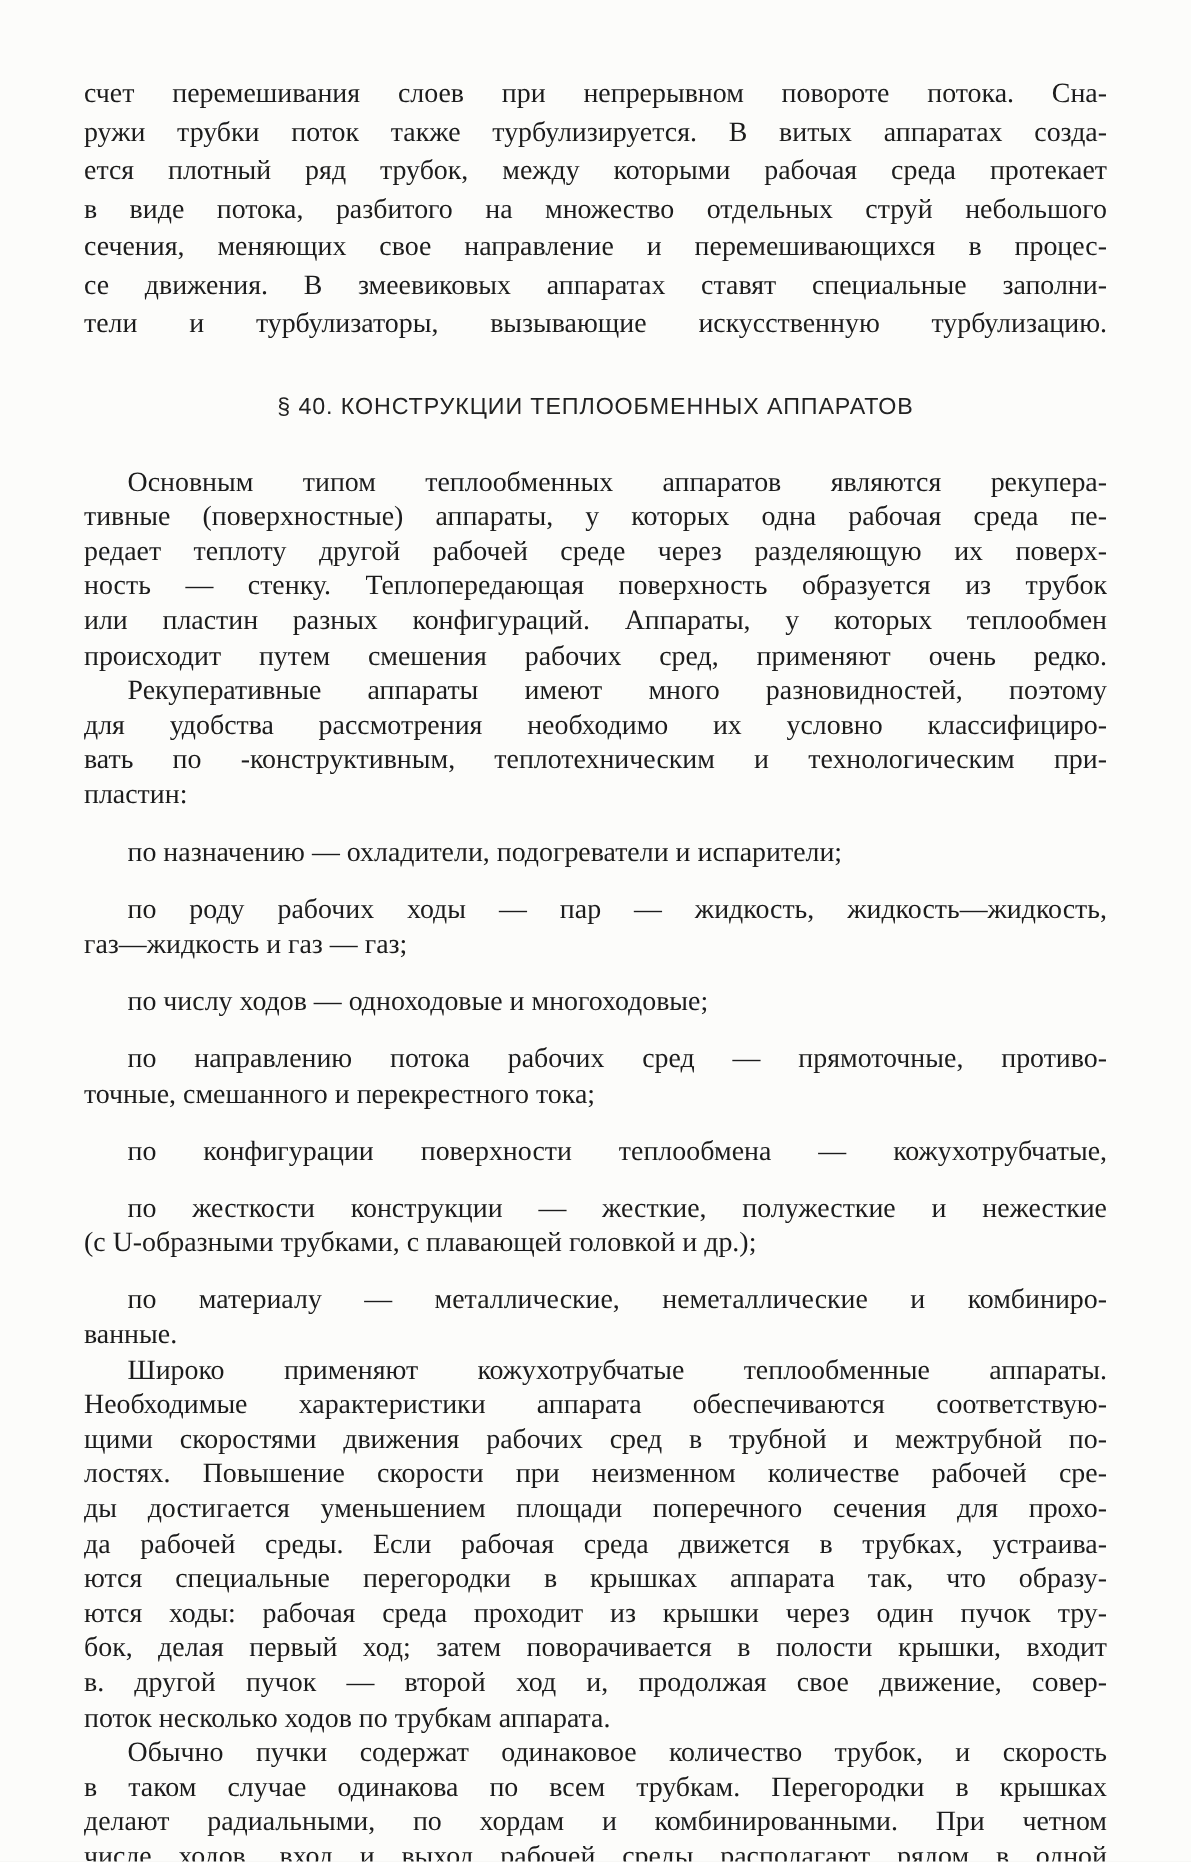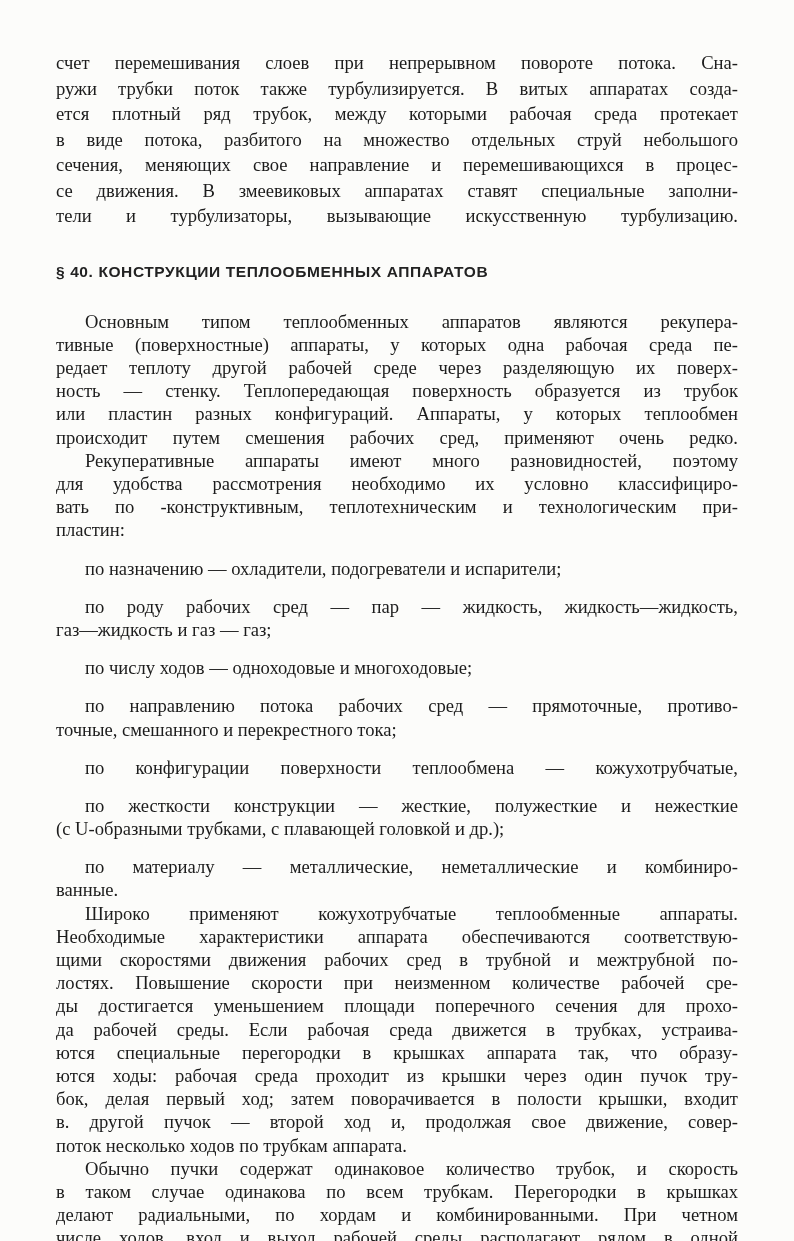--- a/index.html
+++ b/index.html
@@ -27,23 +27,23 @@
     text-align-last: justify;
     white-space: normal;
     overflow: hidden;
     height: 23.2px;
   }
   .para-intro .ln { height: 25.5px; line-height: 25.5px; }
   .ln.first  { text-indent: 29px; }
   .ln.endl   { text-align-last: left; }
   .heading {
     margin: 31px 0 27px 0;
-    text-align: left;
+    text-align: center;
     font-family: "Liberation Sans", "DejaVu Sans", sans-serif;
-    font-weight: bold;
+    font-weight: normal;
     font-size: 15.5px;
     letter-spacing: 0.6px;
     color: #222;
   }
   .list-item { margin-top: 15px; }
   .page-number {
     margin-top: 7px;
     text-align: right;
     padding-right: 18px;
     font-size: 12px;
@@ -82,21 +82,21 @@
       <div class="ln first">Рекуперативные аппараты имеют много разновидностей, поэтому</div>
       <div class="ln">для удобства рассмотрения необходимо их условно классифициро-</div>
       <div class="ln">вать по -конструктивным, теплотехническим и технологическим при-</div>
       <div class="ln endl">пластин:</div>
     </div>
 
     <div class="list-item">
       <div class="ln first endl">по назначению — охладители, подогреватели и испарители;</div>
     </div>
     <div class="list-item">
-      <div class="ln first">по роду рабочих сред — пар — жидкость, жидкость—жидкость,</div>
+      <div class="ln first">по роду рабочих ходы — пар — жидкость, жидкость—жидкость,</div>
       <div class="ln endl">газ—жидкость и газ — газ;</div>
     </div>
     <div class="list-item">
       <div class="ln first endl">по числу ходов — одноходовые и многоходовые;</div>
     </div>
     <div class="list-item">
       <div class="ln first">по направлению потока рабочих сред — прямоточные, противо-</div>
       <div class="ln endl">точные, смешанного и перекрестного тока;</div>
     </div>
     <div class="list-item">

